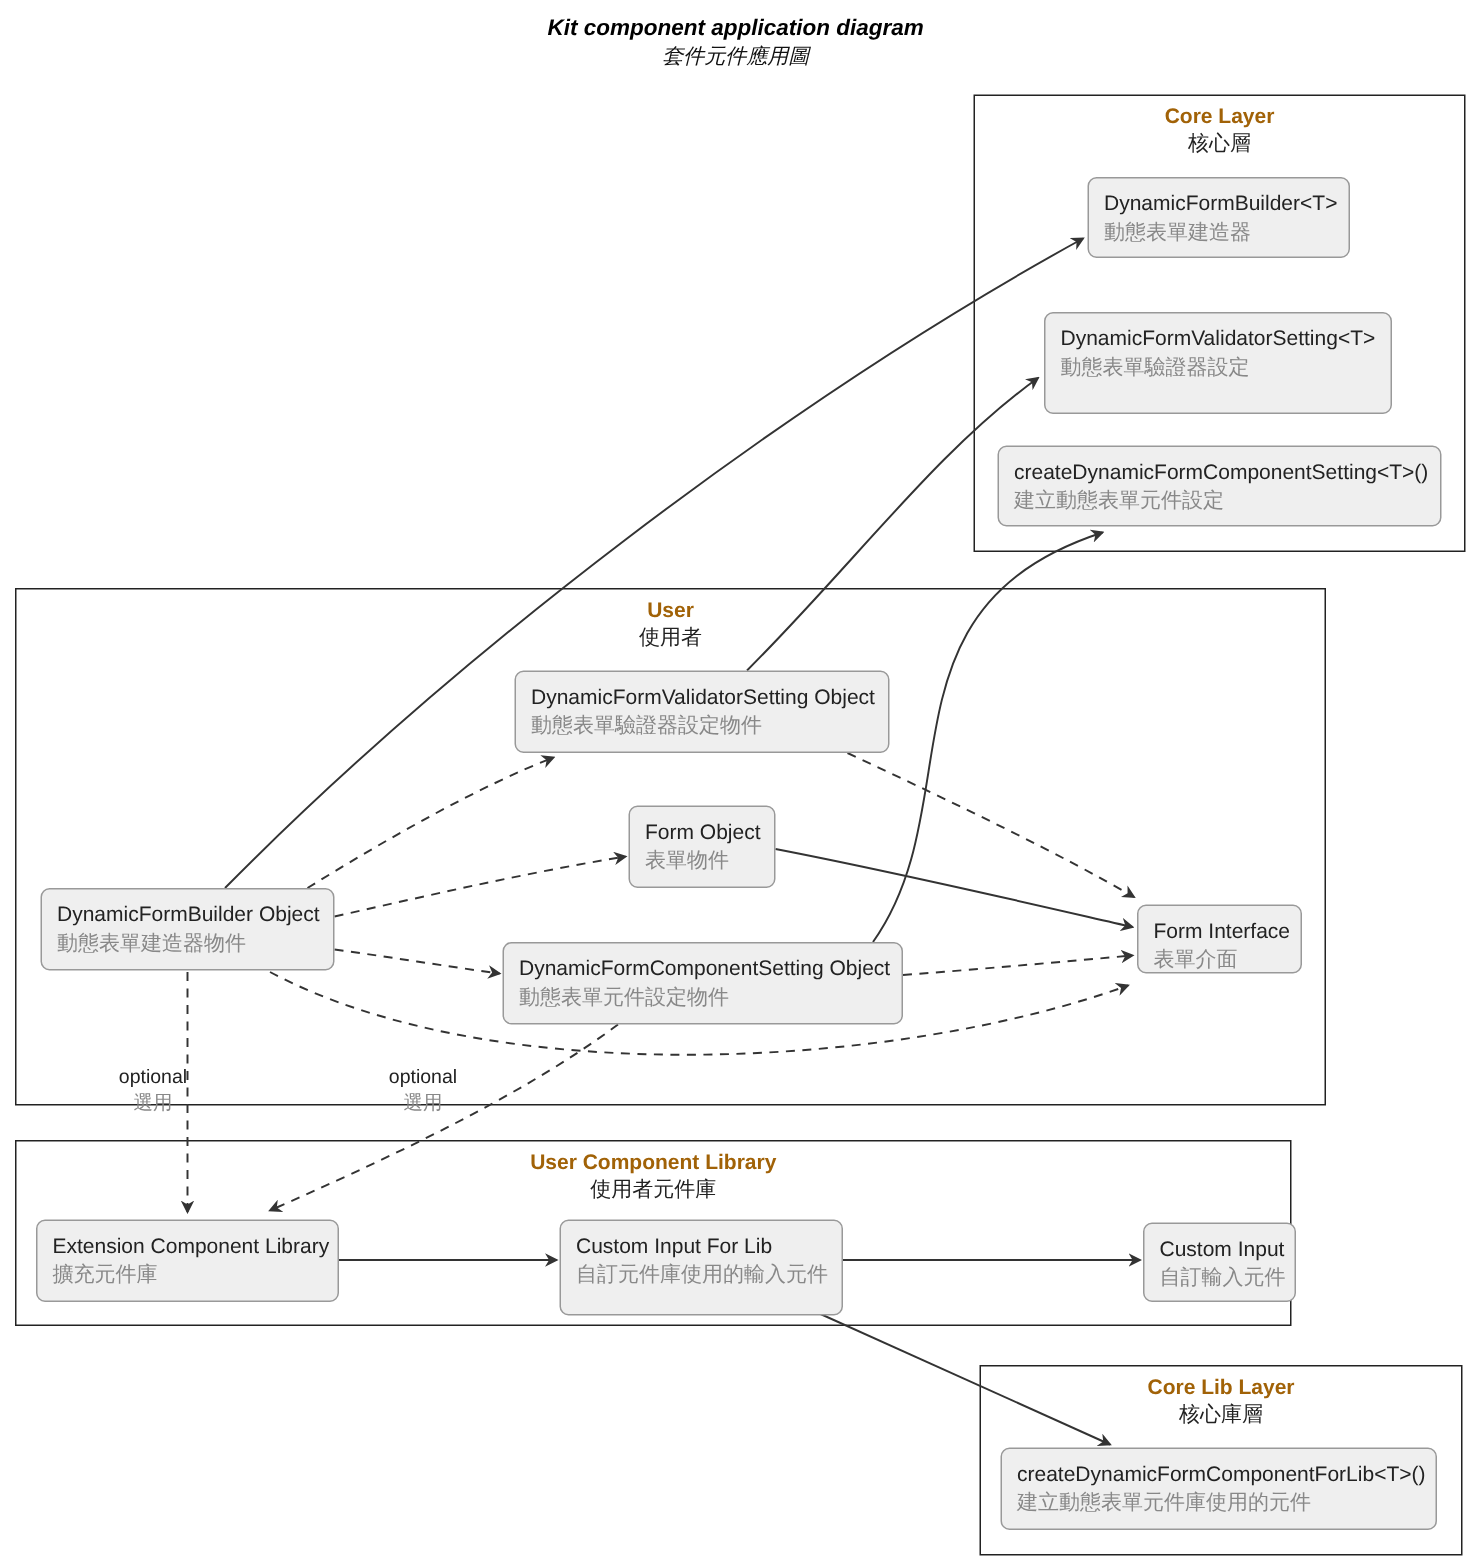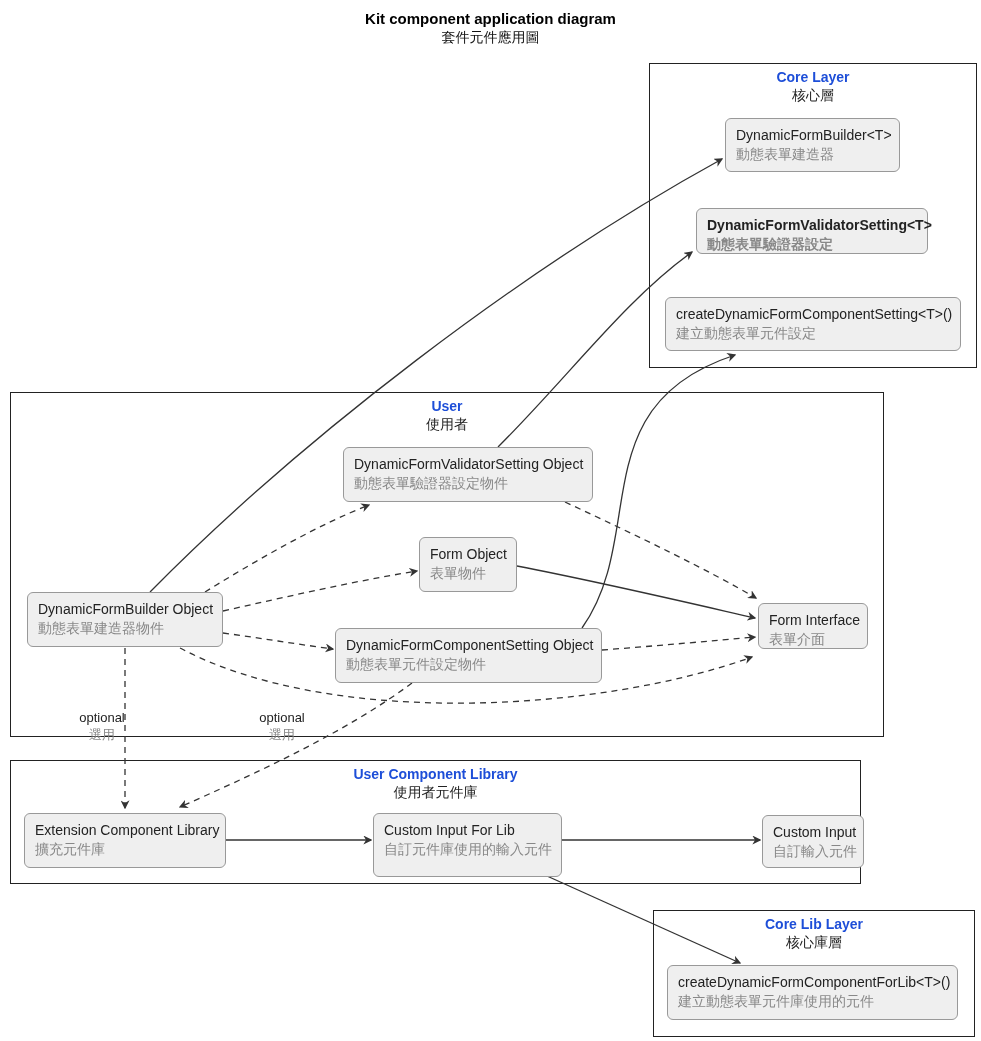--- a/index.html
+++ b/index.html
@@ -8,46 +8,46 @@
     --container-border:#222222;
     --edge-color:#333333;
     --title-color:#000000;
     --subtitle-color:#888888;
   }
   html,body{margin:0;padding:0;background:#ffffff;}
   body{font-family:"Liberation Sans", sans-serif;}
   #canvas{position:relative;width:981px;height:1041px;background:#fff;overflow:hidden;}
 
   
-  .dg-title{position:absolute;left:0;top:10px;width:981px;text-align:center;z-index:5;}
+  .dg-title{position:absolute;left:0;top:10px;width:981px;text-align:center;z-index:5;font-style:italic;}
   .dg-title .en{font-size:15px;font-weight:bold;color:var(--title-color);}
   .dg-title .zh{font-size:14px;color:#111;margin-top:2px;}
 
   
   .container-box{position:absolute;background:#ffffff;border:1px solid var(--container-border);box-sizing:border-box;z-index:1;}
-  .container-box .ct{text-align:center;font-size:14px;font-weight:bold;color:#1d4ed8;margin-top:5px;}
+  .container-box .ct{text-align:center;font-size:14px;font-weight:bold;color:#a16207;margin-top:5px;}
   .container-box .cs{text-align:center;font-size:14px;color:#222;margin-top:2px;}
 
   #c-core-layer{left:649px;top:63px;width:328px;height:305px;}
   #c-user{left:10px;top:392px;width:874px;height:345px;}
   #c-ucl{left:10px;top:760px;width:851px;height:124px;}
   #c-core-lib{left:653px;top:910px;width:322px;height:127px;}
 
   
   #edges{position:absolute;left:0;top:0;z-index:2;}
   #edges path.edge{fill:none;stroke:var(--edge-color);stroke-width:1.3px;}
   #edges path.dashed{stroke-dasharray:6 5;}
 
   
   .node{position:absolute;background:var(--node-fill);border:1px solid var(--node-border);border-radius:6px;box-sizing:border-box;padding:7px 10px 0 10px;z-index:3;}
   .node .nt{font-size:14px;color:#222;line-height:19px;white-space:nowrap;}
   .node .ns{font-size:14px;color:var(--subtitle-color);line-height:19px;white-space:nowrap;}
 
   #n-builder-t{left:725px;top:118px;width:175px;height:54px;}
-  #n-validator-t{left:696px;top:208px;width:232px;height:46px;font-weight:bold;}
+  #n-validator-t{left:696px;top:208px;width:232px;height:68px;}
   #n-create-setting{left:665px;top:297px;width:296px;height:54px;}
   #n-validator-object{left:343px;top:447px;width:250px;height:55px;}
   #n-form-object{left:419px;top:537px;width:98px;height:55px;}
   #n-builder-object{left:27px;top:592px;width:196px;height:55px;}
   #n-component-setting-object{left:335px;top:628px;width:267px;height:55px;}
   #n-form-interface{left:758px;top:603px;width:110px;height:46px;}
   #n-extension-library{left:24px;top:813px;width:202px;height:55px;}
   #n-custom-input-for-lib{left:373px;top:813px;width:189px;height:64px;}
   #n-custom-input{left:762px;top:815px;width:102px;height:53px;}
   #n-create-for-lib{left:667px;top:965px;width:291px;height:55px;}

